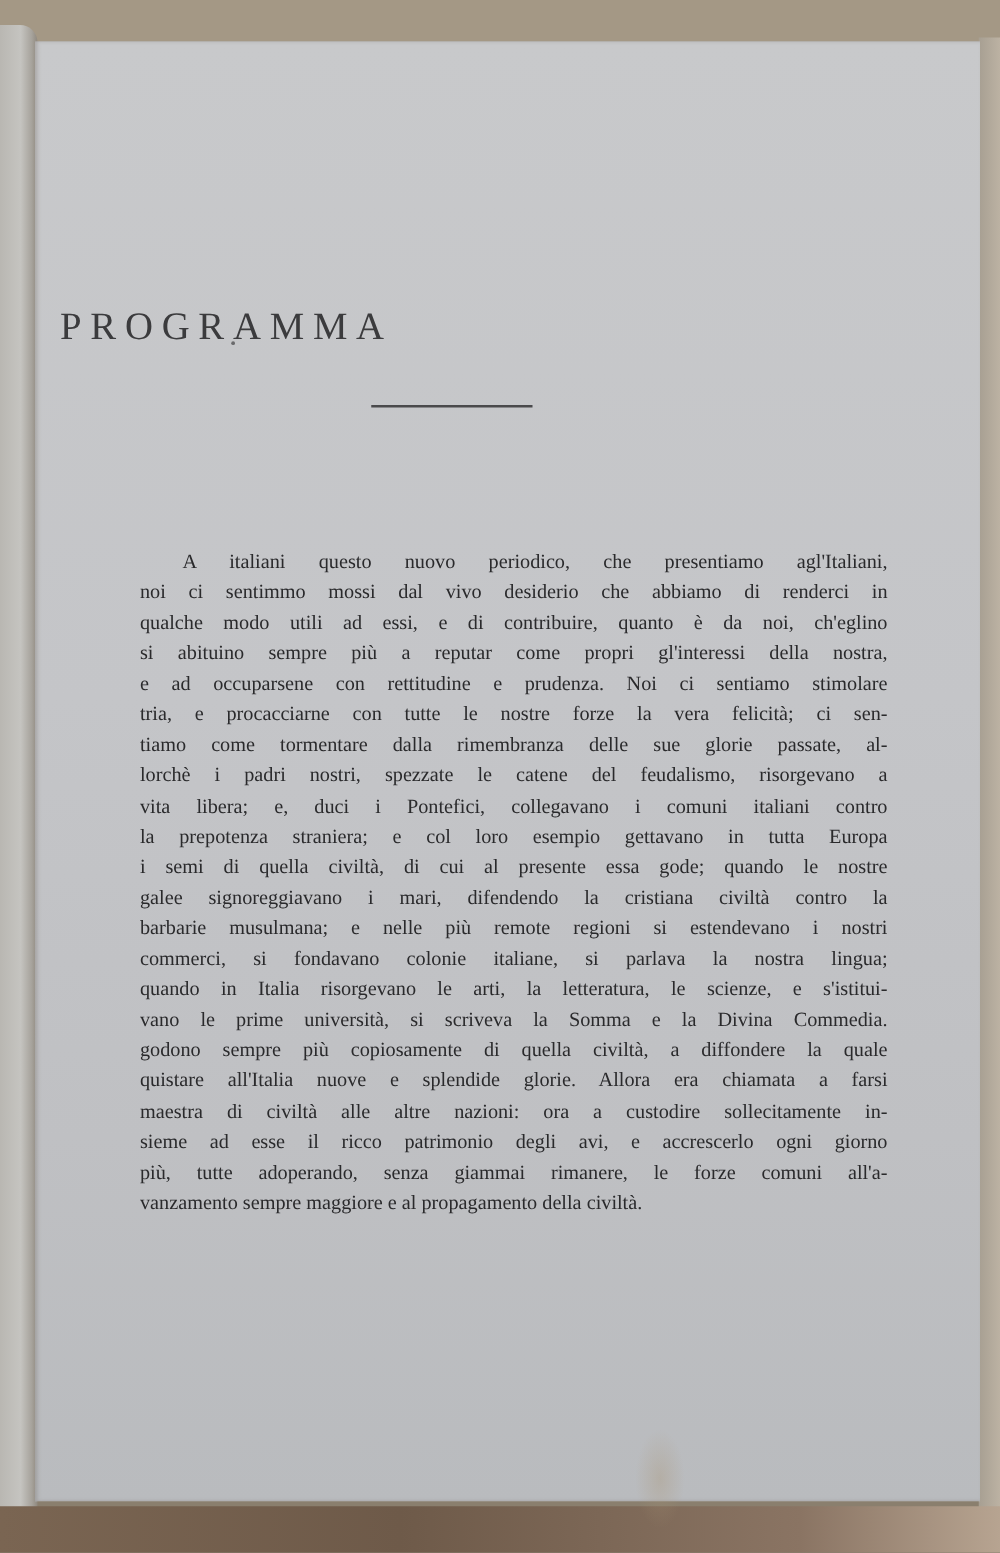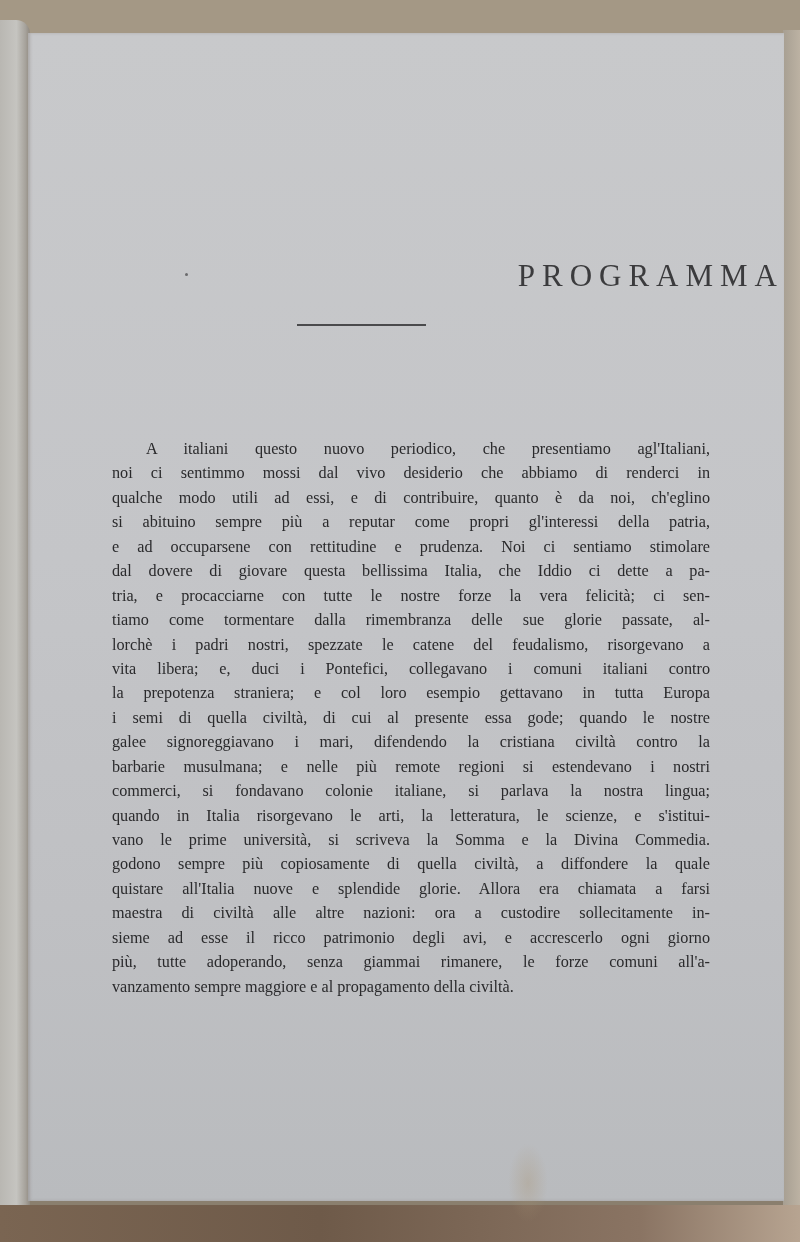--- a/index.html
+++ b/index.html
@@ -49,22 +49,22 @@
     .page-stain {
       position: absolute;
       left: 480px; top: 1110px;
       width: 40px; height: 80px;
       background: radial-gradient(ellipse at center, rgba(170,150,120,0.35) 0%, rgba(170,150,120,0) 70%);
     }
     .title {
       position: absolute;
       left: 0;
       width: 756px;
-      top: 225px;
-      text-align: right;
+      top: 210px;
+      text-align: left;
       font-size: 31px;
       letter-spacing: 7px;
       color: #3b3b3d;
       font-weight: normal;
       padding-left: 20px;
       box-sizing: border-box;
     }
     .title-dot {
       position: absolute;
       left: 157px;
@@ -116,23 +116,22 @@
   <div class="page-stain"></div>
   <div class="title-dot"></div>
   <h1 class="title" style="margin:0;">PROGRAMMA</h1>
   <div class="rule"></div>
 
   <div class="body-text">
     <div>
       <span class="line indent">A italiani questo nuovo periodico, che presentiamo agl'Italiani,</span>
       <span class="line">noi ci sentimmo mossi dal vivo desiderio che abbiamo di renderci in</span>
       <span class="line">qualche modo utili ad essi, e di contribuire, quanto è da noi, ch'eglino</span>
-      <span class="line">si abituino sempre più a reputar come propri gl'interessi della patria,</span>
+      <span class="line">si abituino sempre più a reputar come propri gl'interessi della nostra,</span>
       <span class="line">e ad occuparsene con rettitudine e prudenza. Noi ci sentiamo stimolare</span>
-      <span class="line">dal dovere di giovare questa bellissima Italia, che Iddio ci dette a pa-</span>
       <span class="line">tria, e procacciarne con tutte le nostre forze la vera felicità; ci sen-</span>
       <span class="line">tiamo come tormentare dalla rimembranza delle sue glorie passate, al-</span>
       <span class="line">lorchè i padri nostri, spezzate le catene del feudalismo, risorgevano a</span>
       <span class="line">vita libera; e, duci i Pontefici, collegavano i comuni italiani contro</span>
       <span class="line">la prepotenza straniera; e col loro esempio gettavano in tutta Europa</span>
       <span class="line">i semi di quella civiltà, di cui al presente essa gode; quando le nostre</span>
       <span class="line">galee signoreggiavano i mari, difendendo la cristiana civiltà contro la</span>
       <span class="line">barbarie musulmana; e nelle più remote regioni si estendevano i nostri</span>
       <span class="line">commerci, si fondavano colonie italiane, si parlava la nostra lingua;</span>
       <span class="line">quando in Italia risorgevano le arti, la letteratura, le scienze, e s'istitui-</span>

